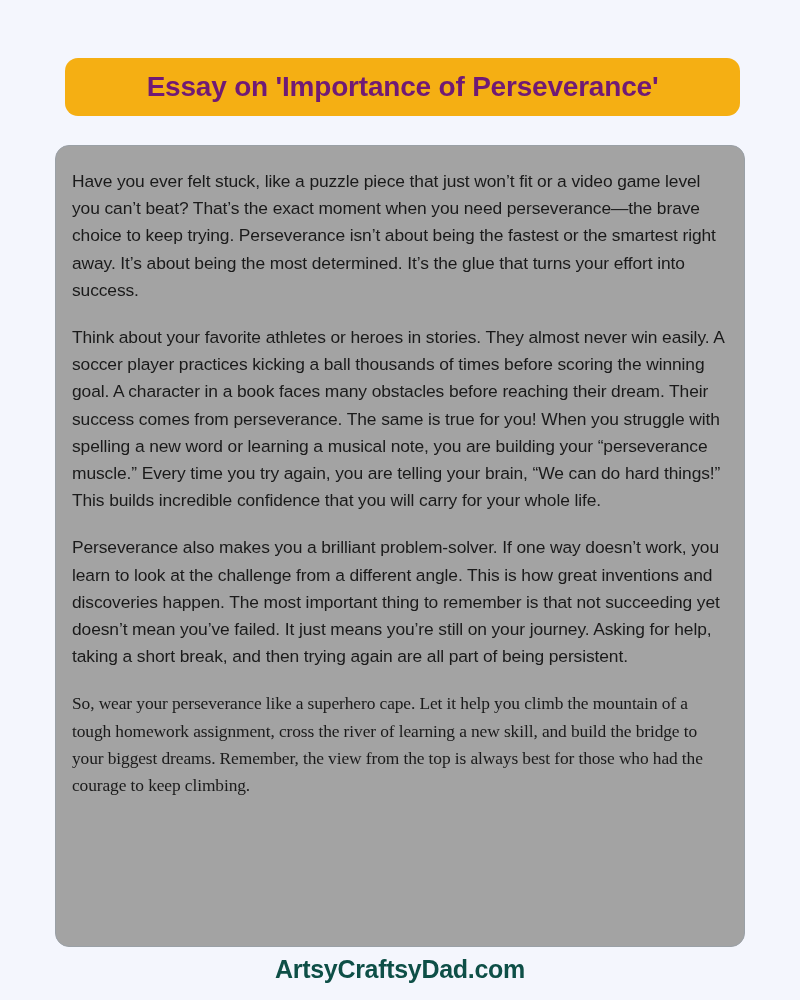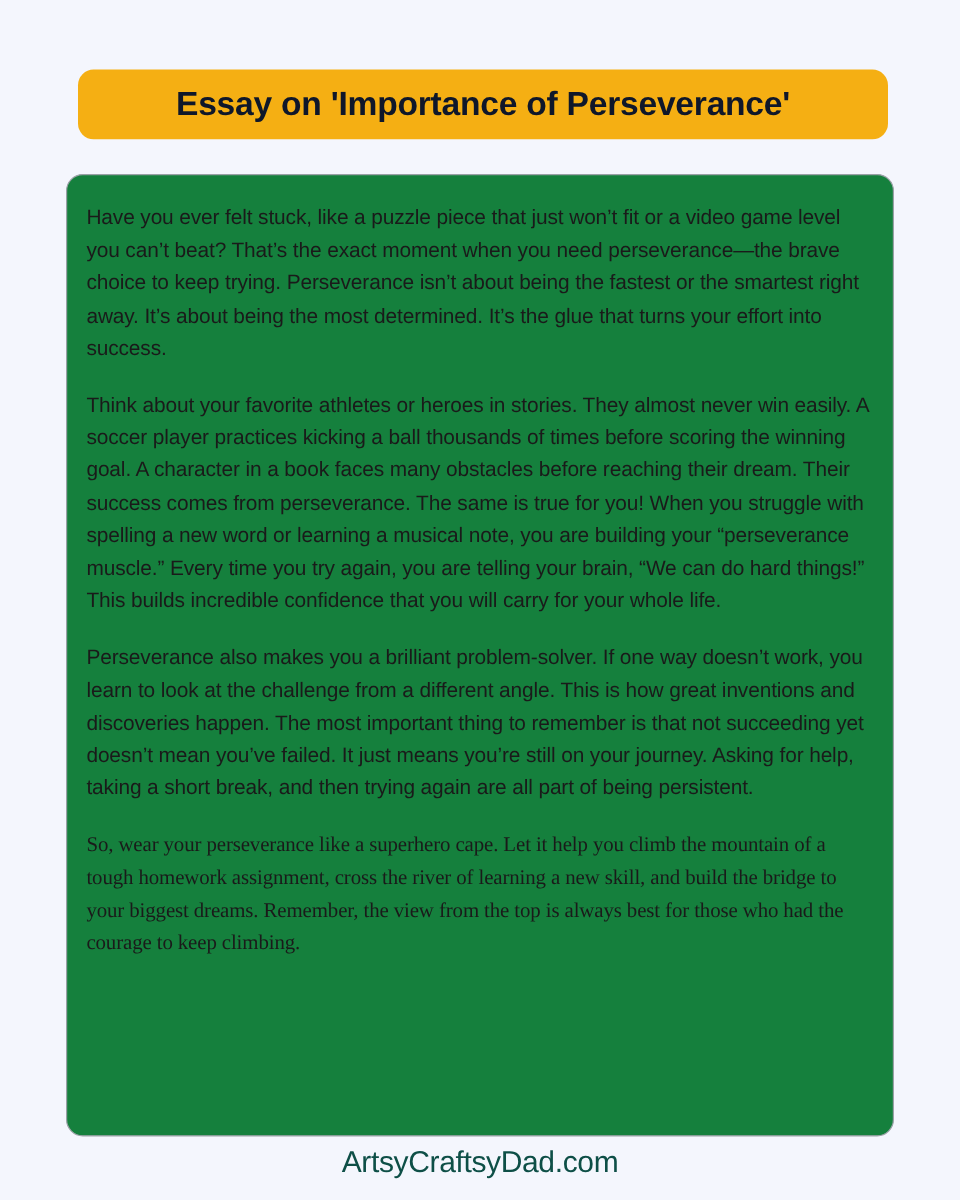--- a/index.html
+++ b/index.html
@@ -33,34 +33,34 @@
     display: flex;
     align-items: center;
     justify-content: center;
     box-sizing: border-box;
     padding: 0 14px;
   }
   .title-text {
     font-family: "Liberation Sans", sans-serif;
     font-size: 28px;
     font-weight: bold;
-    color: #0f172a;
+    color: #701a75;
     letter-spacing: -0.2px;
     white-space: nowrap;
     line-height: 1;
   }
 
   
   .essay-card {
     position: absolute;
     left: 55px;
     top: 145px;
     width: 690px;
     height: 802px;
-    background: #15803d;
+    background: #a3a3a3;
     border: 1.5px solid #9aa0a6;
     border-radius: 14px;
     box-sizing: border-box;
     padding: 22px 20px 18px 16px;
     overflow: hidden;
   }
 
   .essay-body {
     font-family: "Liberation Sans", sans-serif;
     font-size: 17.4px;
@@ -78,21 +78,21 @@
 
   
   .footer-brand {
     position: absolute;
     left: 0;
     top: 955px;
     width: 800px;
     text-align: center;
     font-family: "Liberation Sans", sans-serif;
     font-size: 25px;
-    font-weight: normal;
+    font-weight: bold;
     color: #0e4f47;
     letter-spacing: -0.3px;
   }
 </style>
 </head>
 <body>
 
 <div class="page">
 
   <div class="title-banner">

